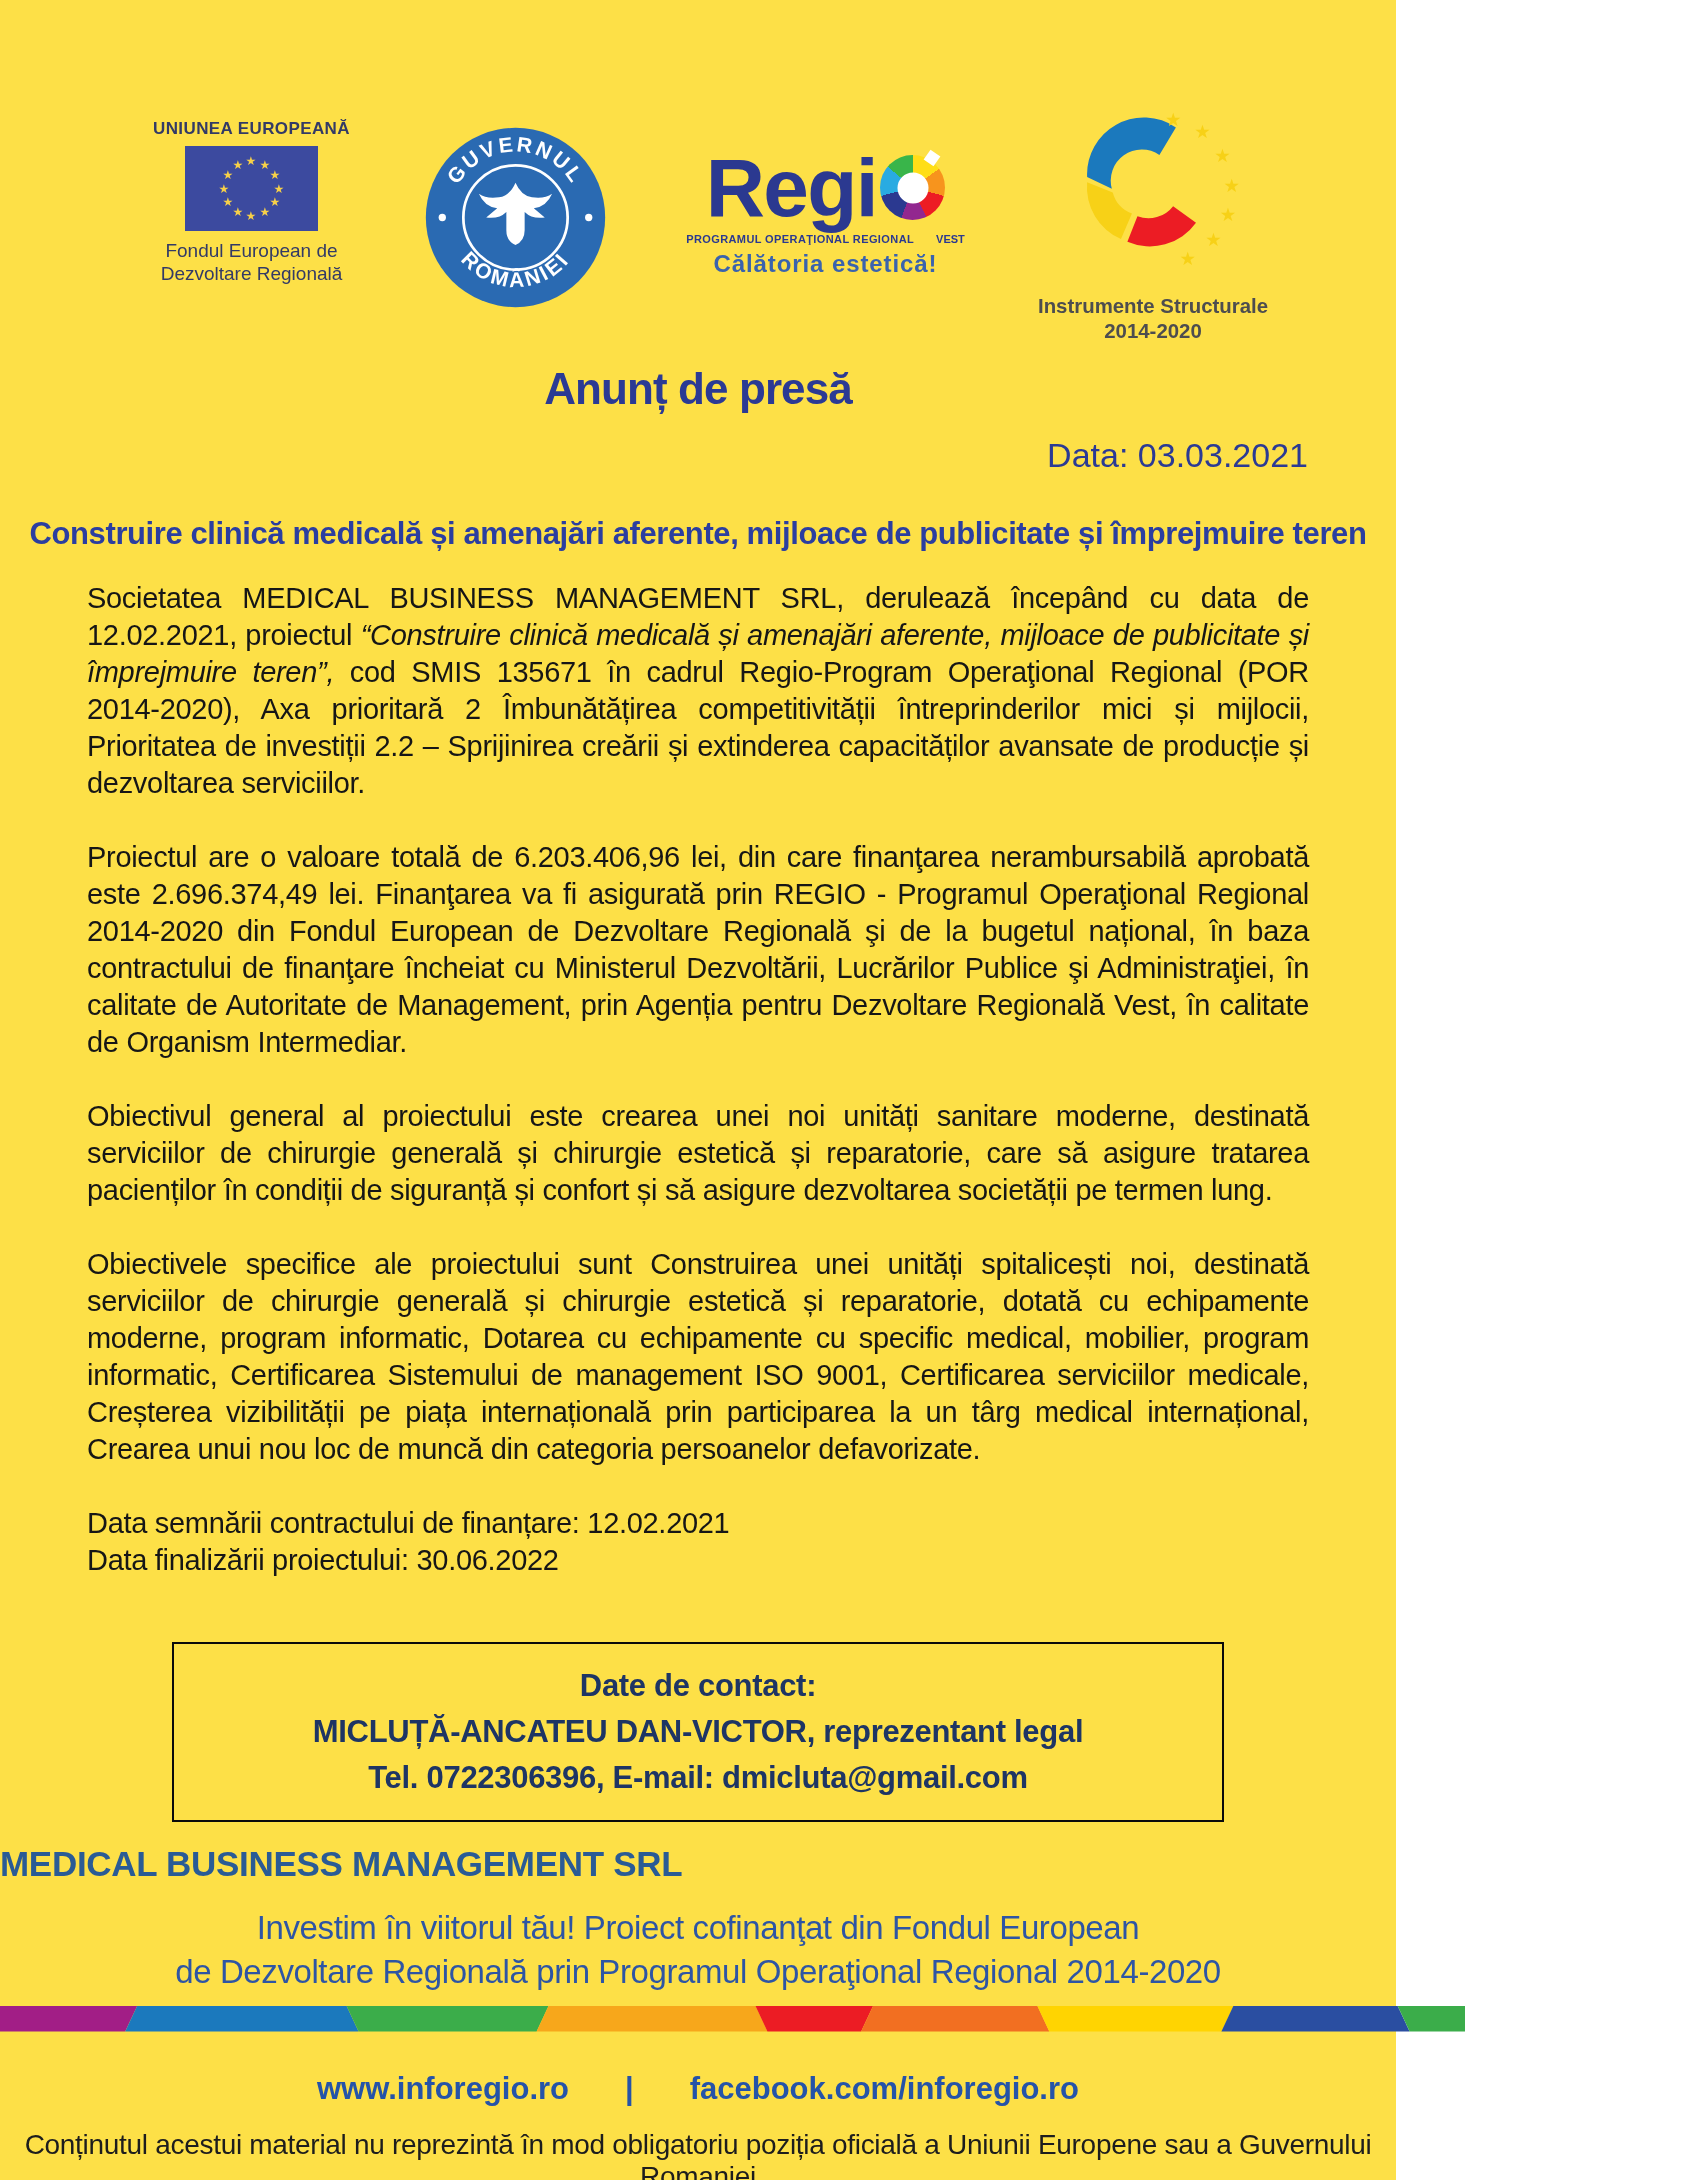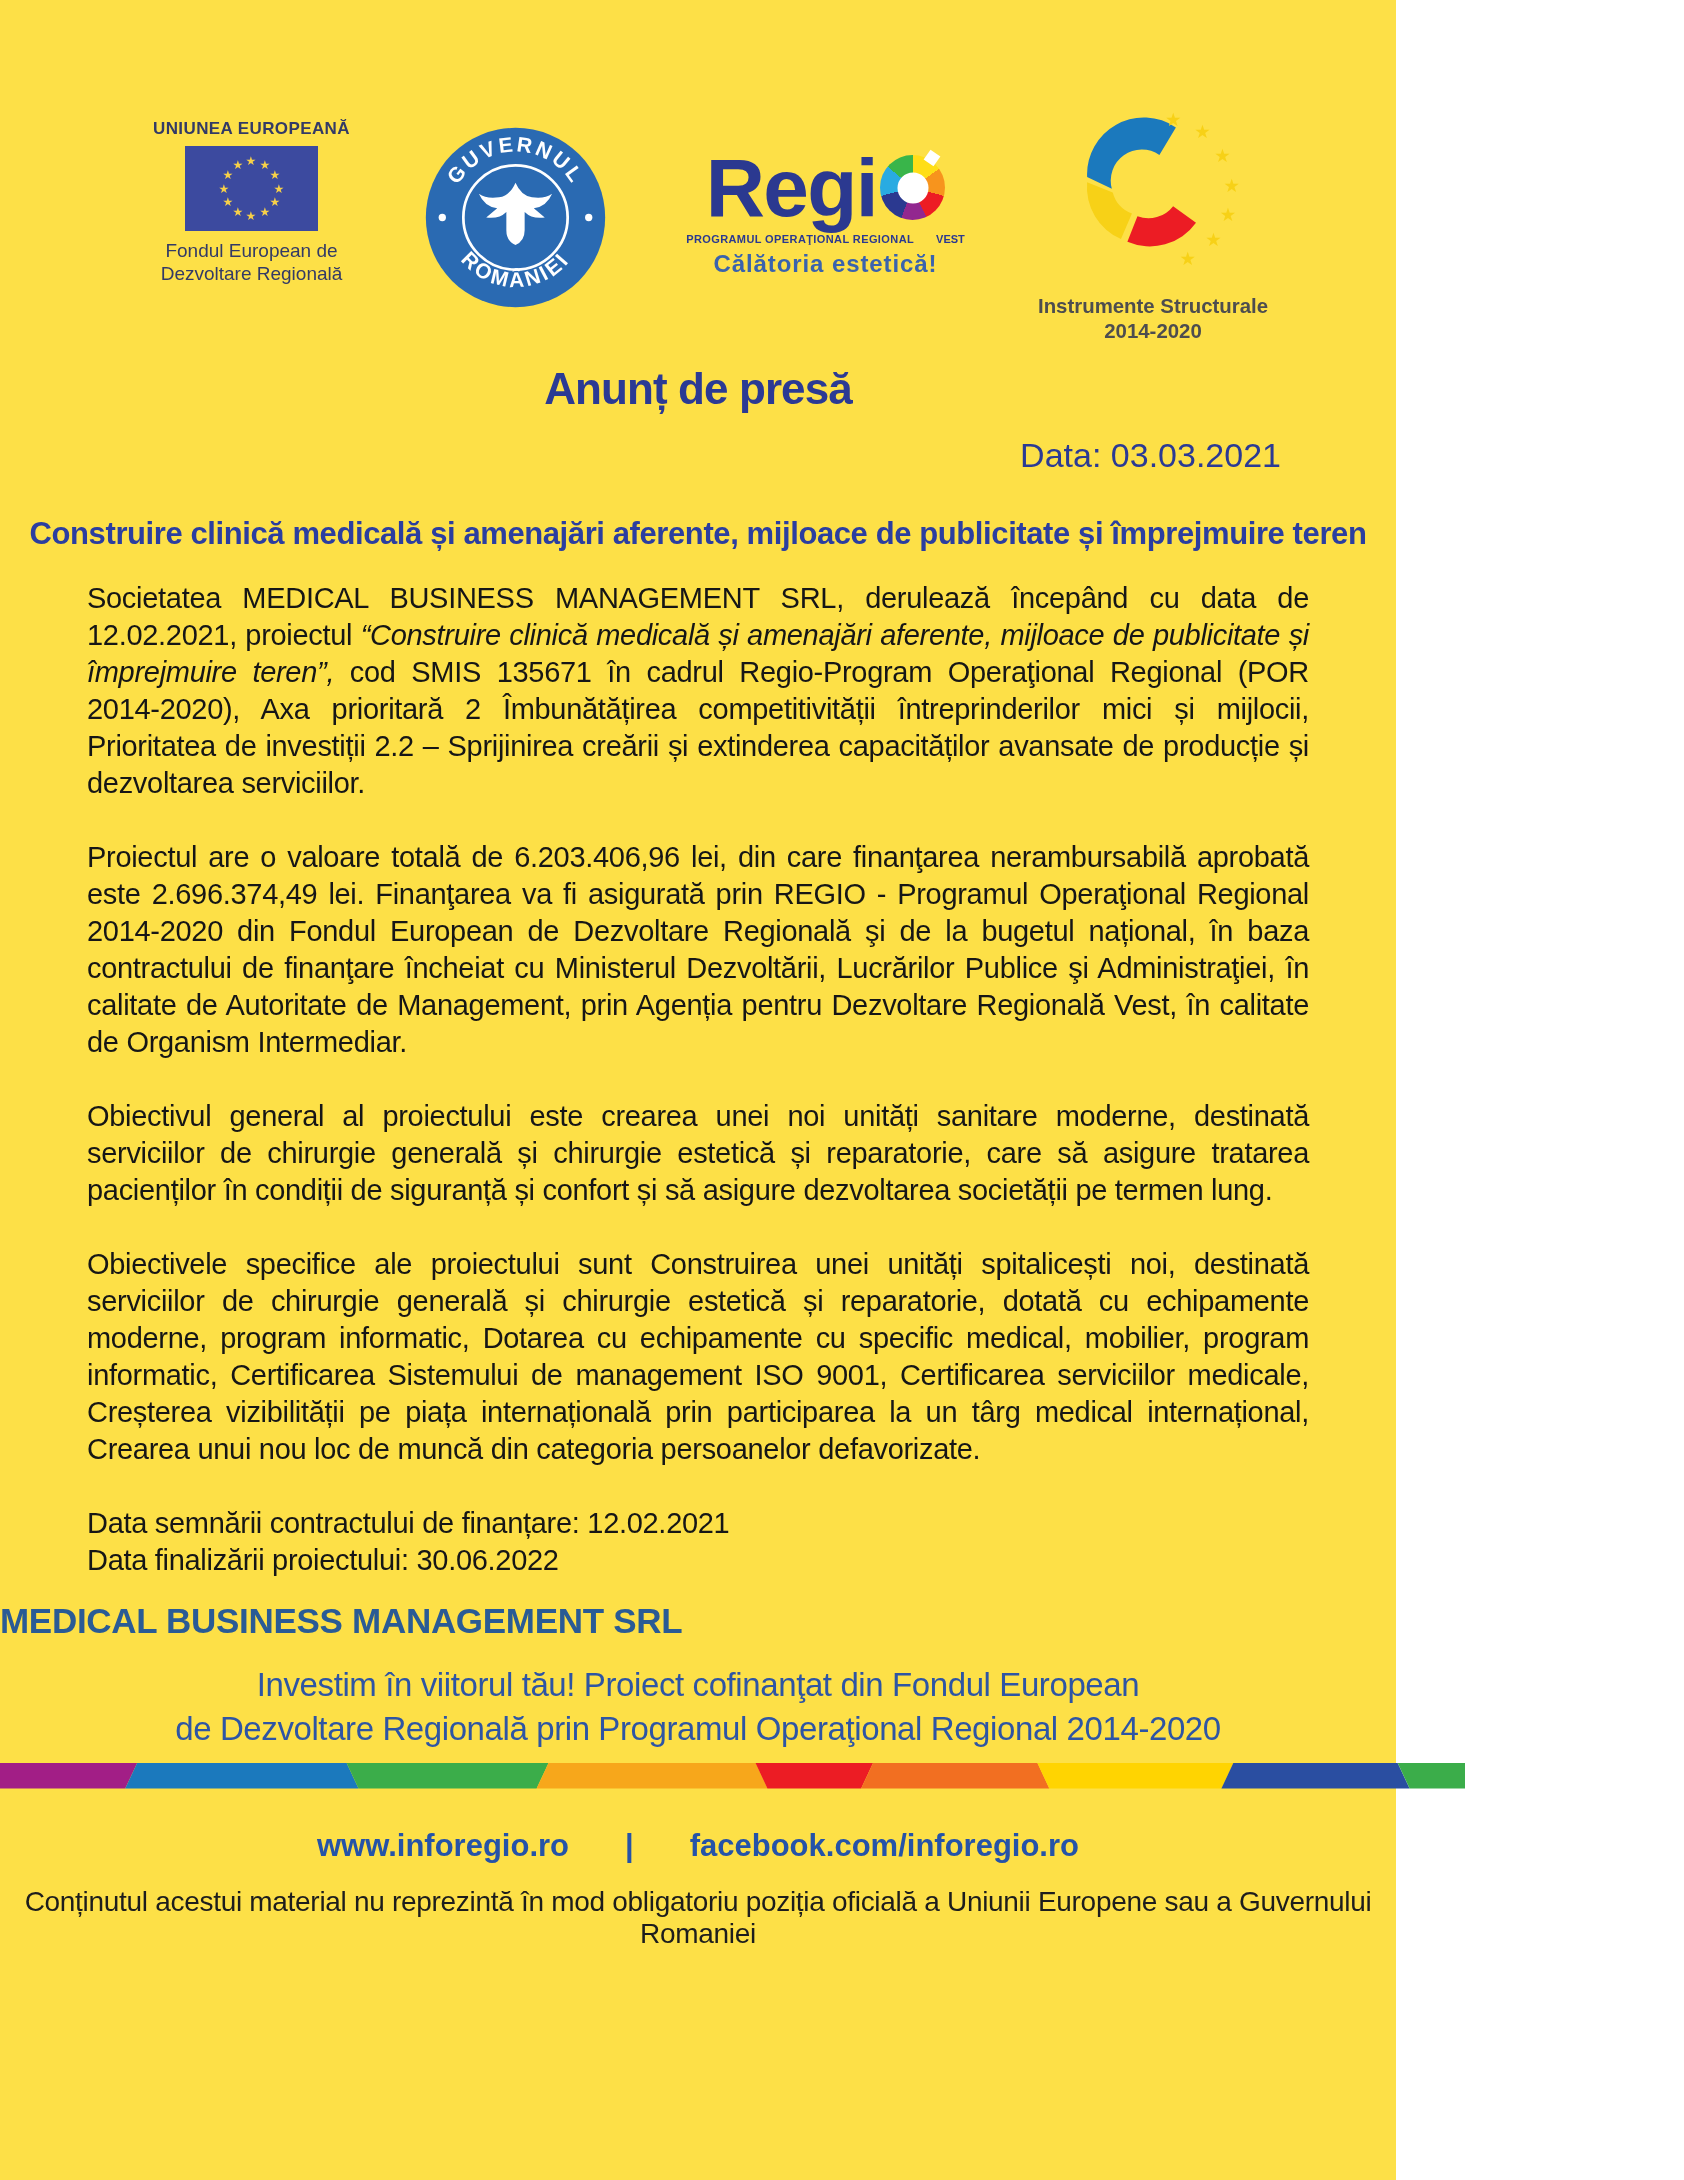--- a/index.html
+++ b/index.html
@@ -25,21 +25,21 @@
   .regio-sub{display:flex;align-items:baseline;gap:22px;margin-top:9px;}
   .regio-sub-left{font-size:11px;font-weight:bold;color:#2B3990;letter-spacing:0.4px;}
   .regio-sub-right{font-size:11px;font-weight:bold;color:#2B3990;}
   .regio-tagline{margin-top:5.1px;font-size:24px;font-weight:bold;color:#3A63AD;letter-spacing:0.9px;}
 
   .is-block{width:230px;margin-top:-8.5px;}
   .is-label{font-size:20.4px;font-weight:bold;color:#4d4d4f;line-height:25px;text-align:center;}
 
   
   .doc-title{margin-top:15.3px;text-align:center;font-size:44px;font-weight:bold;color:#2B3A94;letter-spacing:-0.9px;}
-  .doc-date{margin-top:22px;text-align:right;padding-right:115px;font-size:34px;color:#2B3A94;}
+  .doc-date{margin-top:22px;text-align:right;padding-right:88px;font-size:34px;color:#2B3A94;}
   .doc-subtitle{margin-top:41px;text-align:center;font-size:31px;font-weight:bold;color:#2B3EA0;letter-spacing:-0.4px;}
 
   
   .content{padding:0 87px;}
   .body-par{margin:0 0 37px 0;font-size:29px;line-height:37px;text-align:justify;letter-spacing:-0.3px;color:#161616;}
   .first-par{margin-top:28px;}
   .it{font-style:italic;}
   .dates-line{font-size:29px;line-height:37px;letter-spacing:-0.3px;color:#161616;}
 
   
@@ -145,20 +145,25 @@
 
   <div class="content">
     <p class="body-par first-par"><span>Societatea MEDICAL BUSINESS MANAGEMENT SRL, derulează începând cu data de 12.02.2021, proiectul </span><span class="it">“Construire clinică medicală și amenajări aferente, mijloace de publicitate și împrejmuire teren”,</span><span> cod SMIS 135671 în cadrul Regio-Program Operaţional Regional (POR 2014-2020), Axa prioritară 2 Îmbunătățirea competitivității întreprinderilor mici și mijlocii, Prioritatea de investiții 2.2 – Sprijinirea creării și extinderea capacităților avansate de producție și dezvoltarea serviciilor.</span></p>
     <p class="body-par"><span>Proiectul are o valoare totală de 6.203.406,96 lei, din care finanţarea nerambursabilă aprobată este 2.696.374,49 lei. Finanţarea va fi asigurată prin REGIO - Programul Operaţional Regional 2014-2020 din Fondul European de Dezvoltare Regională şi de la bugetul național, în baza contractului de finanţare încheiat cu Ministerul Dezvoltării, Lucrărilor Publice şi Administraţiei, în calitate de Autoritate de Management, prin Agenția pentru Dezvoltare Regională Vest, în calitate de Organism Intermediar.</span></p>
     <p class="body-par"><span>Obiectivul general al proiectului este crearea unei noi unități sanitare moderne, destinată serviciilor de chirurgie generală și chirurgie estetică și reparatorie, care să asigure tratarea pacienților în condiții de siguranță și confort și să asigure dezvoltarea societății pe termen lung.</span></p>
     <p class="body-par"><span>Obiectivele specifice ale proiectului sunt Construirea unei unități spitalicești noi, destinată serviciilor de chirurgie generală și chirurgie estetică și reparatorie, dotată cu echipamente moderne, program informatic, Dotarea cu echipamente cu specific medical, mobilier, program informatic, Certificarea Sistemului de management ISO 9001, Certificarea serviciilor medicale, Creșterea vizibilității pe piața internațională prin participarea la un târg medical internațional, Crearea unui nou loc de muncă din categoria persoanelor defavorizate.</span></p>
     <div class="dates-line">Data semnării contractului de finanțare: 12.02.2021</div>
     <div class="dates-line">Data finalizării proiectului: 30.06.2022</div>
   </div>
 
+  <div class="contact-box">
+    <div class="contact-line">Date de contact:</div>
+    <div class="contact-line">MICLUȚĂ-ANCATEU DAN-VICTOR, reprezentant legal</div>
+    <div class="contact-line">Tel. 0722306396, E-mail: dmicluta@gmail.com</div>
+  </div>
 
   <div class="company-line">MEDICAL BUSINESS MANAGEMENT SRL</div>
 
   <div class="motto">
     <div>Investim în viitorul tău! Proiect cofinanţat din Fondul European</div>
     <div>de Dezvoltare Regională prin Programul Operaţional Regional 2014-2020</div>
   </div>
 
   <div class="rainbow-wrap"><svg width="1465" height="25.6" viewBox="0 0 1720 30">
         <polygon points="0,0 161,0 147,30 0,30" fill="#A21E86"></polygon>

